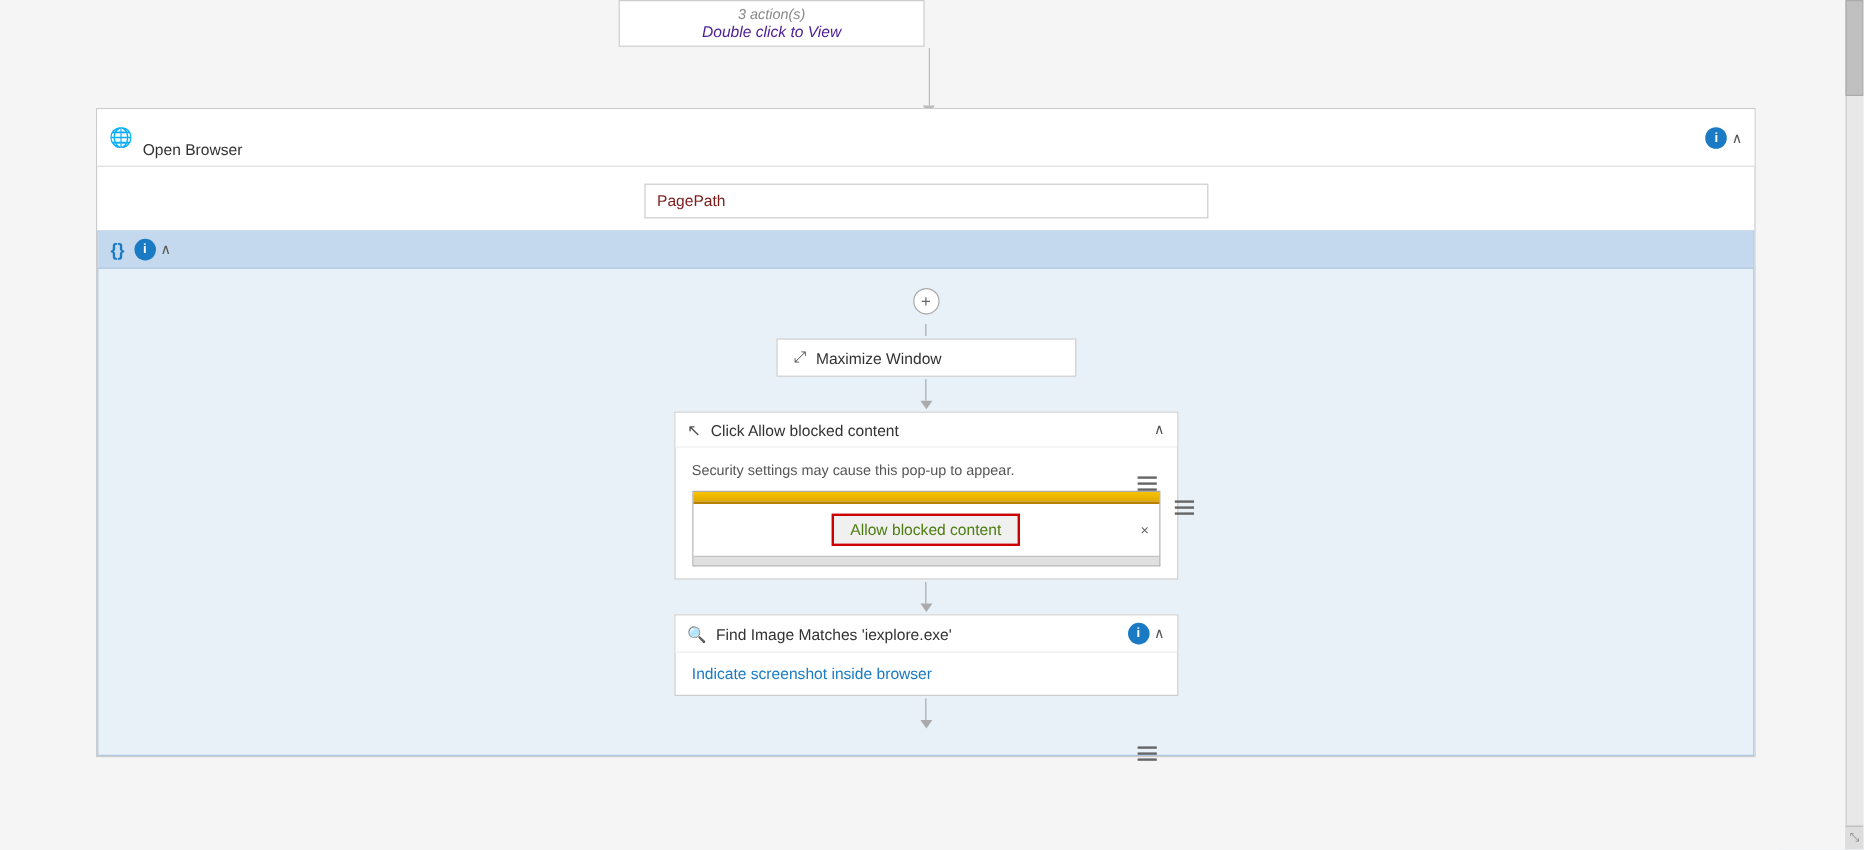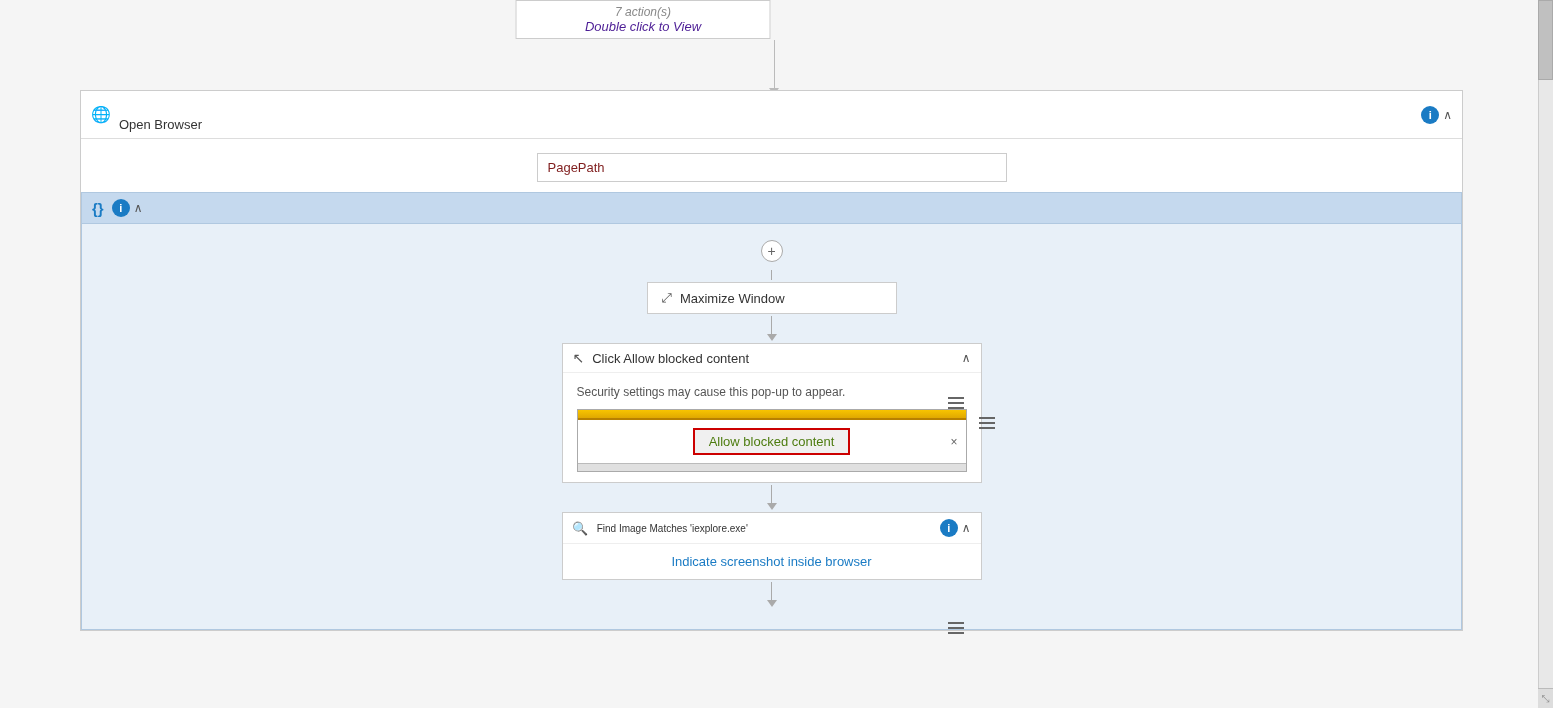--- a/index.html
+++ b/index.html
@@ -269,21 +269,21 @@
       align-items: center;
       padding: 6px 10px;
       background: white;
       border-bottom: 1px solid #eee;
     }
 
     .find-image-body {
       padding: 10px 14px;
       display: flex;
       align-items: center;
-      justify-content: center;
+      justify-content: flex-start;
     }
 
     .indicate-link {
       color: #1a7bc4;
       font-size: 13px;
       cursor: pointer;
     }
 
     
     .scrollbar-area {
@@ -331,21 +331,21 @@
     .maximize-title {
       font-size: 13px;
     }
   </style>
 </head>
 <body>
 
 <div class="main-canvas">
 
   <div class="top-card" style="position:absolute; top:0; left:643px; width:255px; padding:4px 12px; text-align:center; background:white; border:1px solid #ccc;">
-    <div style="font-size:12px; color:#888;">7 action(s)</div>
+    <div style="font-size:12px; color:#888;">3 action(s)</div>
     <div style="font-size:13px; color:#4c1d95; font-style:italic;">Double click to View</div>
   </div>
 
   <div style="position:absolute; top:40px; left:769px; display:flex; flex-direction:column; align-items:center;">
     <div style="width:1px; height:48px; background:#bbb;"></div>
     <div style="width:0; height:0; border-left:5px solid transparent; border-right:5px solid transparent; border-top:7px solid #bbb;"></div>
   </div>
 
   <div class="open-browser-section">
     <div class="section-header">
@@ -422,21 +422,21 @@
         </div>
 
         <div class="connector">
           <div class="connector-line" style="height:18px;"></div>
           <div class="connector-arrow"></div>
         </div>
 
         <div class="find-image-card">
           <div class="find-image-header">
             <span style="margin-right:8px; font-size:13px; color:#555;">🔍</span>
-            <span style="flex:1; font-size:10px;">Find Image Matches 'iexplore.exe'</span>
+            <span style="flex:1; font-size:13px;">Find Image Matches 'iexplore.exe'</span>
             <div style="display:flex; align-items:center; gap:4px;">
               <div class="info-icon">i</div>
               <span class="collapse-chevron">∧</span>
             </div>
           </div>
           <div class="find-image-body">
             <span class="indicate-link">Indicate screenshot inside browser</span>
 
             <div style="position:absolute; right:70px; display:flex; flex-direction:column; gap:3px; cursor:pointer; margin-left:auto;">
             </div>

